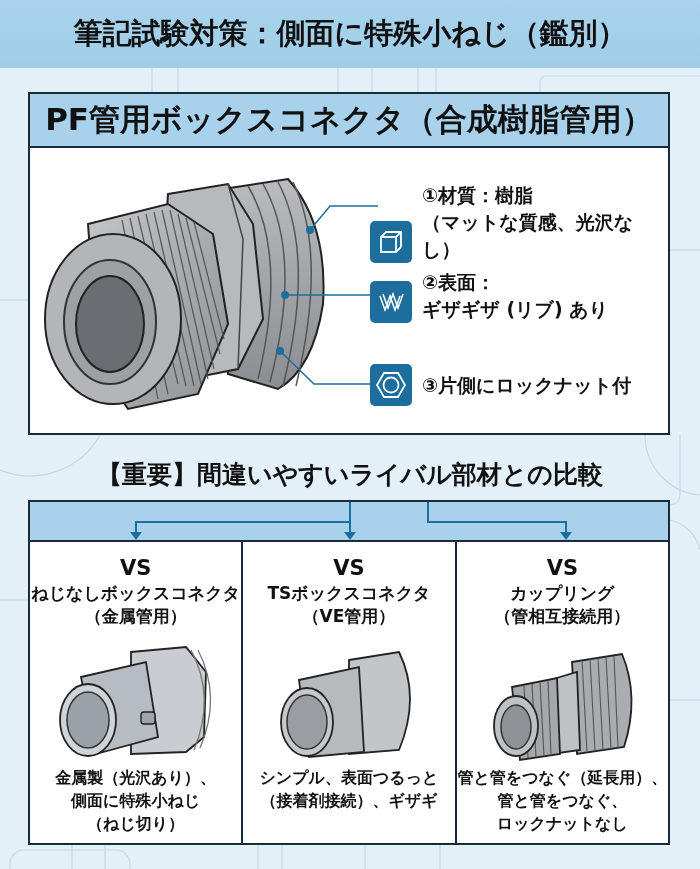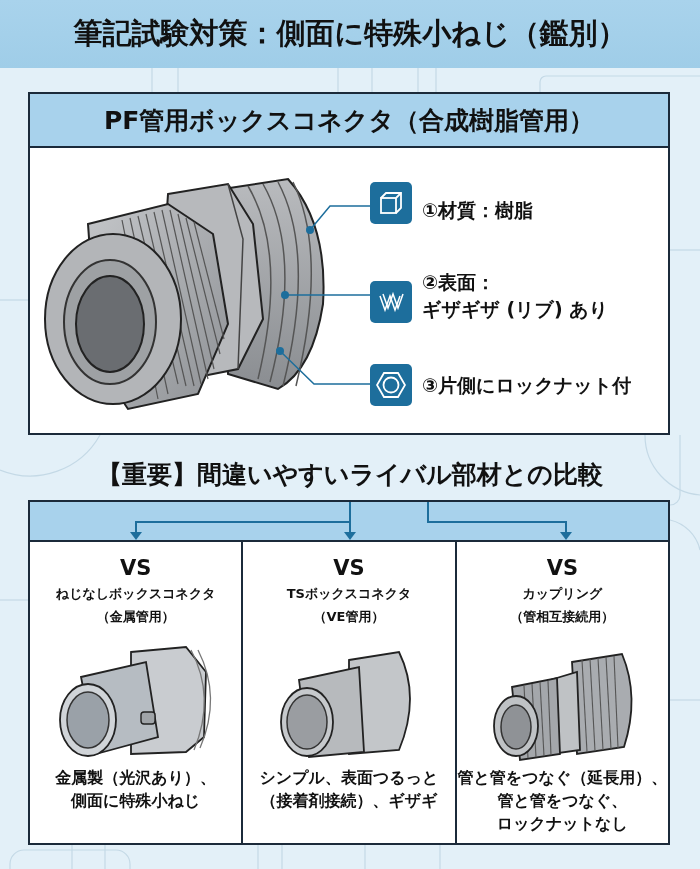--- a/index.html
+++ b/index.html
@@ -22,21 +22,21 @@
     font-size: 29px; font-weight: bold; letter-spacing: 0px; color: #111;
   }
   .main-panel {
     position: absolute; left: 28px; top: 92px; width: 642px; height: 343px;
     background: #ffffff; border: 2px solid #1b2a3a; z-index: 2;
   }
   .main-panel .panel-header {
     height: 54px; background: #a8d2ec; border-bottom: 2px solid #1b2a3a;
     display: flex; align-items: center; justify-content: center;
   }
-  .main-panel .panel-header span { font-size: 25px; font-weight: bold; }
+  .main-panel .panel-header span { font-size: 31px; font-weight: bold; }
   .connector-art { position: absolute; left: 8px; top: 60px; width: 340px; height: 275px; }
   .callout {
     position: absolute; left: 340px; display: flex; align-items: flex-end;
   }
   .callout .icon-box {
     width: 42px; height: 42px; background: #1d6e9c; border-radius: 5px;
     display: flex; align-items: center; justify-content: center; flex-shrink: 0;
   }
   .callout .text { margin-left: 10px; font-size: 19px; font-weight: bold; line-height: 27px; color: #111; }
   .section-heading {
@@ -50,21 +50,21 @@
   .compare-band {
     height: 40px; background: #a8d2ec; border-bottom: 2px solid #1b2a3a; position: relative;
   }
   .compare-cols { display: flex; height: 301px; }
   .compare-col {
     flex: 1; border-right: 2px solid #1b2a3a; display: flex; flex-direction: column;
     align-items: center; padding-top: 12px;
   }
   .compare-col:last-child { border-right: none; }
   .compare-col .vs { font-size: 21px; font-weight: bold; line-height: 28px; }
-  .compare-col .name { font-size: 13px; font-weight: bold; line-height: 23px; text-align: center; }
+  .compare-col .name { font-size: 17px; font-weight: bold; line-height: 23px; text-align: center; }
   .compare-col .art { width: 200px; height: 120px; margin-top: 14px; }
   .compare-col .desc { font-size: 16px; font-weight: bold; line-height: 23px; text-align: center; margin-top: 6px; font-family: Liberation Mono, monospace; }
 </style>
 </head>
 <body>
 
 <svg class="bg-lines" width="700" height="869" viewBox="0 0 700 869">
   <g stroke="#c4d9e6" stroke-width="1.2" fill="none">
     <line x1="152" y1="68" x2="152" y2="92"></line>
       <line x1="178" y1="68" x2="178" y2="92"></line>
@@ -154,20 +154,21 @@
   <div class="callout" style="top:88px;">
     <div class="icon-box">
       <svg width="28" height="28" viewBox="0 0 28 28" fill="none" stroke="#fff" stroke-width="1.8">
         <rect x="4" y="9" width="15" height="15"></rect>
           <path d="M4 9 L9 4 H24 V19 L19 24"></path>
           <path d="M19 9 L24 4"></path>
       </svg>
     </div>
     <div class="text">
       <div>①材質：樹脂</div>
+      <div>（マットな質感、光沢なし）</div>
     </div>
   </div>
 
   <div class="callout" style="top:175px;">
     <div class="icon-box">
       <svg width="28" height="28" viewBox="0 0 28 28" fill="none" stroke="#fff" stroke-width="1.5">
         <path d="M3 8 L8 22 L13 8 L18 22 L23 8"></path>
           <path d="M6 6 L11 20 L16 6 L21 20 L26 6"></path>
       </svg>
     </div>
@@ -219,20 +220,21 @@
             <path d="M162 8 Q186 55 164 106"></path>
         </g>
         <path d="M45 35 L110 20 L122 95 L60 112 Z" fill="#b6bcc2" stroke="#222" stroke-width="1.8"></path>
         <ellipse cx="52" cy="78" rx="28" ry="36" fill="#d0d4d8" stroke="#222" stroke-width="1.8"></ellipse>
         <ellipse cx="52" cy="78" rx="21" ry="28" fill="#9aa1a8" stroke="#333" stroke-width="1.5"></ellipse>
         <rect x="105" y="70" width="14" height="12" rx="3" fill="#a0a4a8" stroke="#222" stroke-width="1.4"></rect>
       </svg>
       <div class="desc">
         <div>金属製（光沢あり）、</div>
         <div>側面に特殊小ねじ</div>
+        <div>（ねじ切り）</div>
       </div>
     </div>
     <div class="compare-col">
       <div class="vs">VS</div>
       <div class="name">TSボックスコネクタ</div>
       <div class="name">（VE管用）</div>
       <svg class="art" viewBox="0 0 200 120">
         <path d="M100 18 L150 10 Q172 55 150 108 L100 112 Z" fill="#c3c6c9" stroke="#222" stroke-width="1.8"></path>
         <path d="M50 38 L110 25 L115 110 L60 115 Z" fill="#b7babd" stroke="#222" stroke-width="1.8"></path>
         <ellipse cx="58" cy="80" rx="26" ry="34" fill="#c6c9cc" stroke="#222" stroke-width="1.8"></ellipse>

